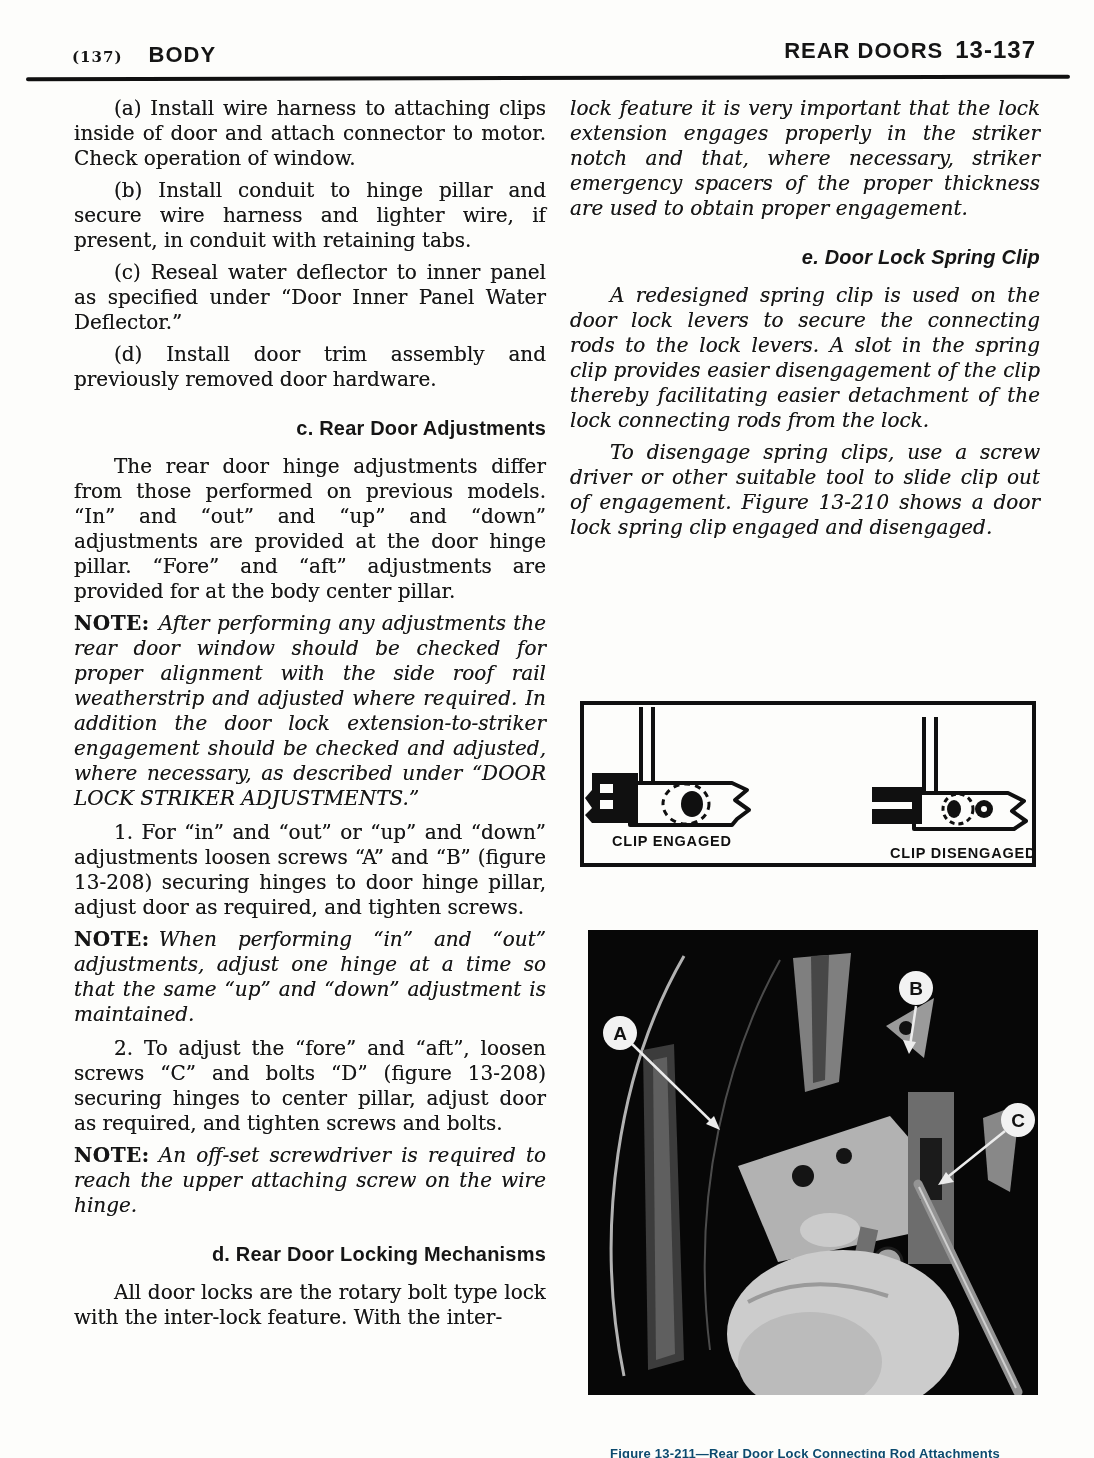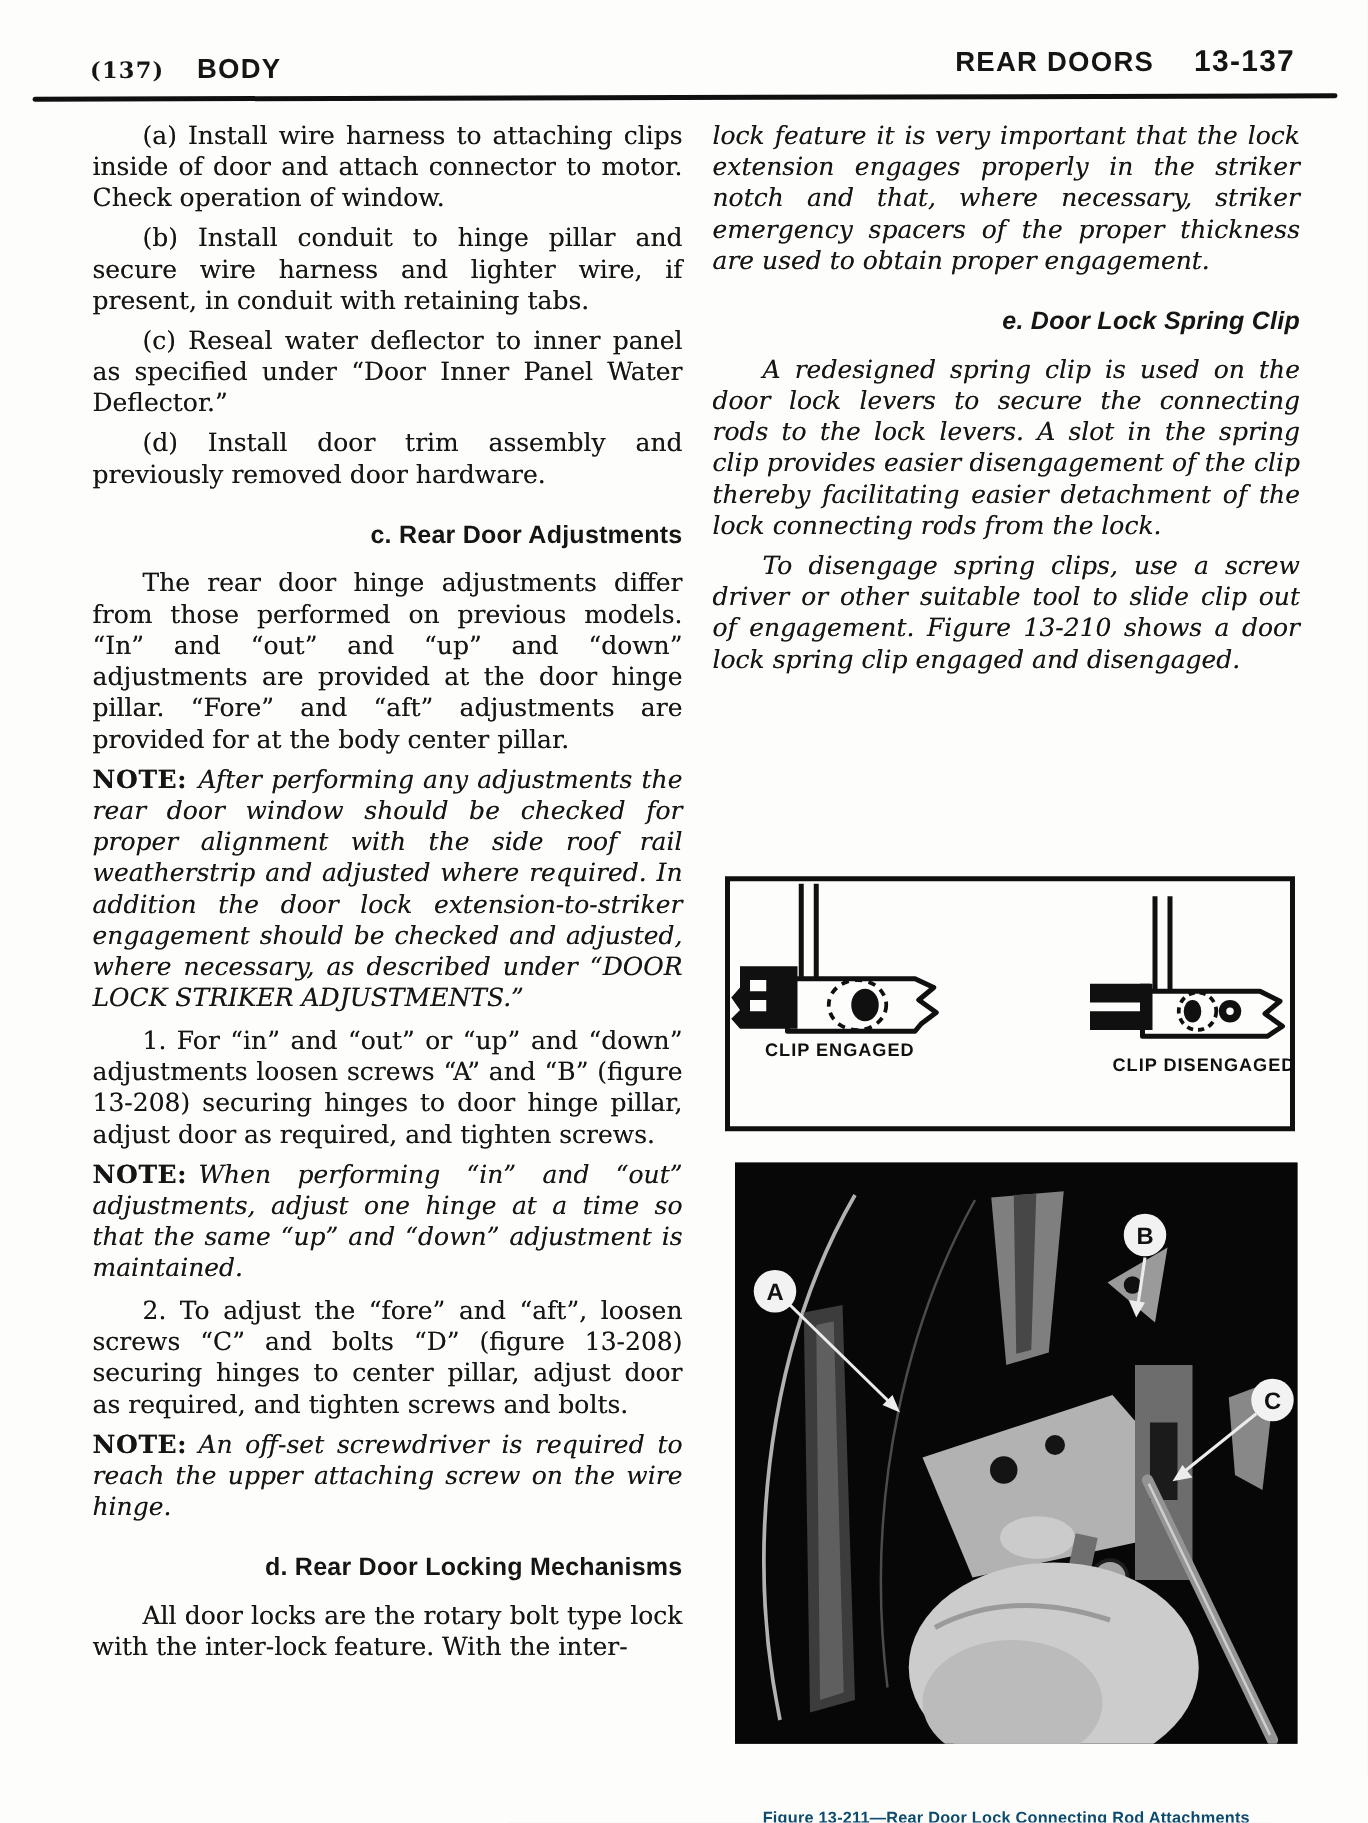--- a/index.html
+++ b/index.html
@@ -4,41 +4,41 @@
 <style>
   html,body{margin:0;padding:0;}
   body{background:#e8e8e6;}
   .page{
     position:relative;width:1094px;height:1458px;margin:0 auto;
     background:#fdfdfb;overflow:hidden;
     font-family:"DejaVu Serif", serif;color:#151515;
   }
   
   .hdr-left{position:absolute;left:72px;top:42px;display:flex;align-items:baseline;gap:26px;}
-  .hdr-pageref{font-family:"DejaVu Serif",serif;font-weight:bold;font-size:18px;letter-spacing:1px;}
+  .hdr-pageref{font-family:"DejaVu Serif",serif;font-weight:bold;font-size:15px;letter-spacing:1px;}
   .hdr-body{font-family:"Liberation Sans",sans-serif;font-weight:bold;font-size:22px;letter-spacing:1px;}
-  .hdr-right{position:absolute;right:58px;top:36px;display:flex;align-items:baseline;gap:32px;}
+  .hdr-right{position:absolute;right:58px;top:36px;display:flex;align-items:baseline;gap:12px;}
   .hdr-chapter{font-family:"Liberation Sans",sans-serif;font-weight:bold;font-size:22px;letter-spacing:1px;}
   .hdr-pagenum{font-family:"Liberation Sans",sans-serif;font-weight:bold;font-size:24px;letter-spacing:1px;}
   .hdr-rule{position:absolute;left:26px;top:76px;width:1044px;height:4px;background:#101010;transform:rotate(-0.15deg);border-radius:2px;}
   
   .col{position:absolute;top:96px;width:472px;font-size:20px;line-height:25px;text-align:justify;}
   .col-left{left:74px;}
   .col-right{left:570px;width:470px;font-style:italic;}
   .p{margin:0 0 7px 0;text-indent:2em;text-shadow:0 0 0.4px rgba(10,10,10,0.55);}
   .p.noindent{text-indent:0;}
   .note{margin:6px 0 9px 0;text-indent:0;text-shadow:0 0 0.4px rgba(10,10,10,0.55);}
   .note .note-label{font-style:normal;font-weight:bold;letter-spacing:0.5px;margin-right:0.45em;}
   .note .note-text{font-style:italic;}
   .sec-heading{
     font-family:"Liberation Sans",sans-serif;font-weight:bold;font-size:20px;
     margin:24px 0 13px 0;padding-left:26px;text-align:right;text-indent:0;letter-spacing:0.2px;
   }
   
-  .fig210{position:absolute;left:580px;top:701px;width:456px;height:204px;border:4px solid #101010;box-sizing:border-box;background:#fdfdfb;}
+  .fig210{position:absolute;left:580px;top:701px;width:456px;height:166px;border:4px solid #101010;box-sizing:border-box;background:#fdfdfb;}
   .fig210 svg{position:absolute;left:0;top:0;}
   .fig-label{
     position:absolute;font-family:"Liberation Sans",sans-serif;font-weight:bold;
     font-size:14.5px;letter-spacing:0.8px;color:#101010;white-space:nowrap;
   }
   .lbl-engaged{left:28px;top:128px;}
   .lbl-disengaged{left:306px;top:140px;}
   .fig-caption{
     position:absolute;width:470px;text-align:center;
     font-family:"Liberation Sans",sans-serif;font-weight:bold;font-size:13px;color:#0c4a6e;letter-spacing:0.2px;margin-top:40px;

